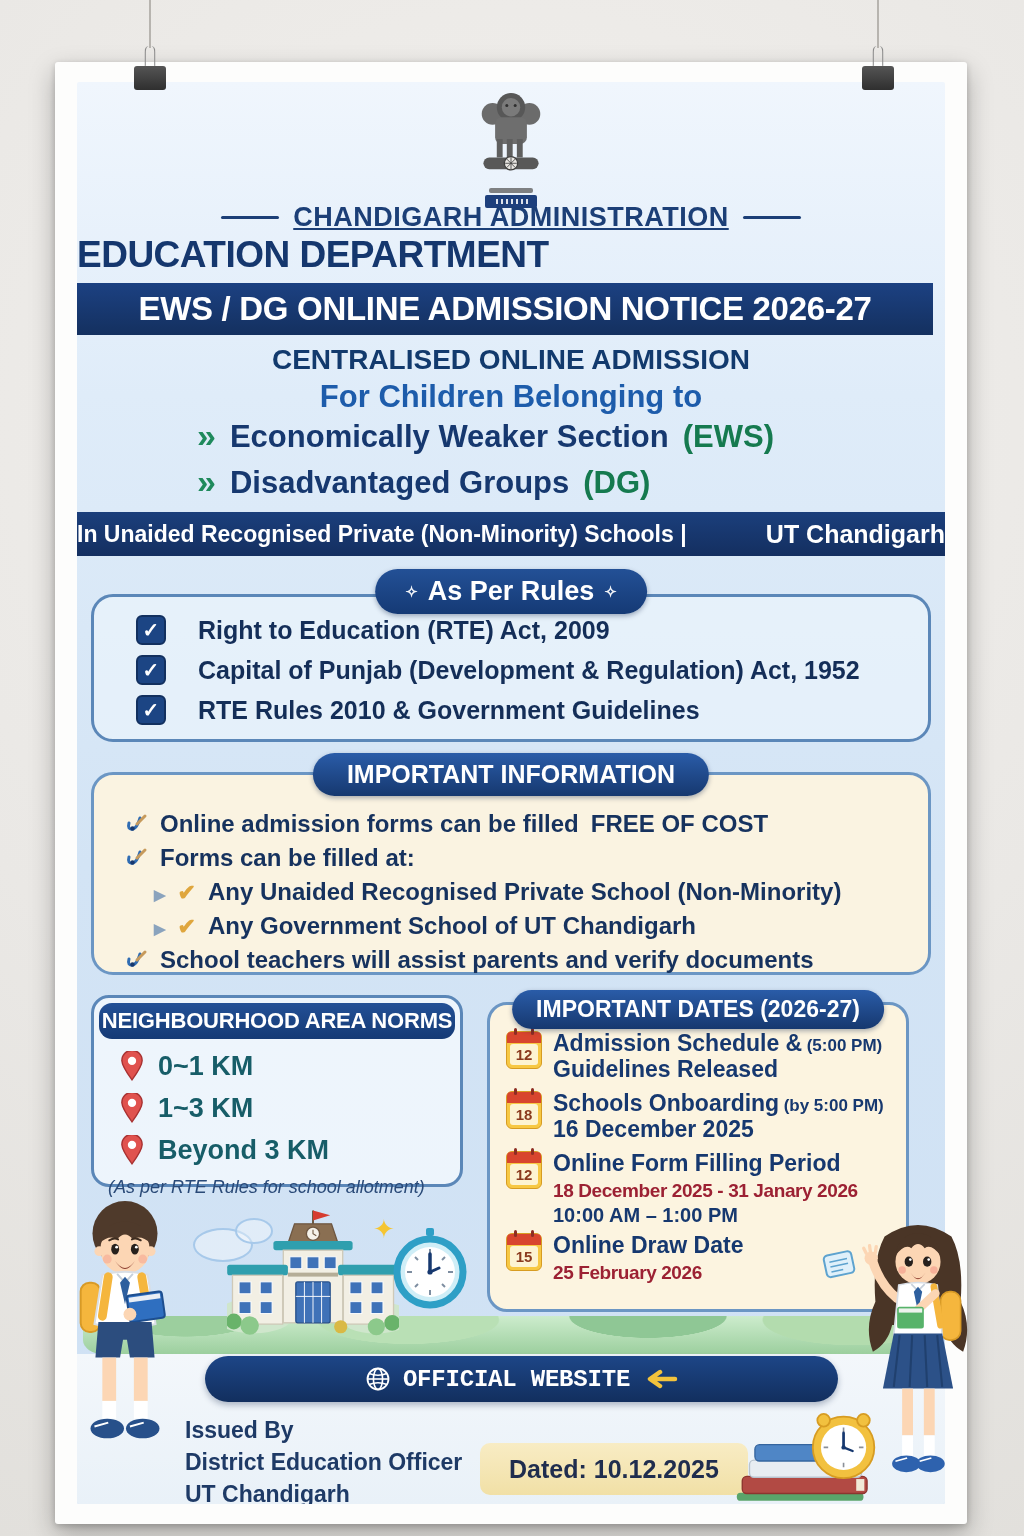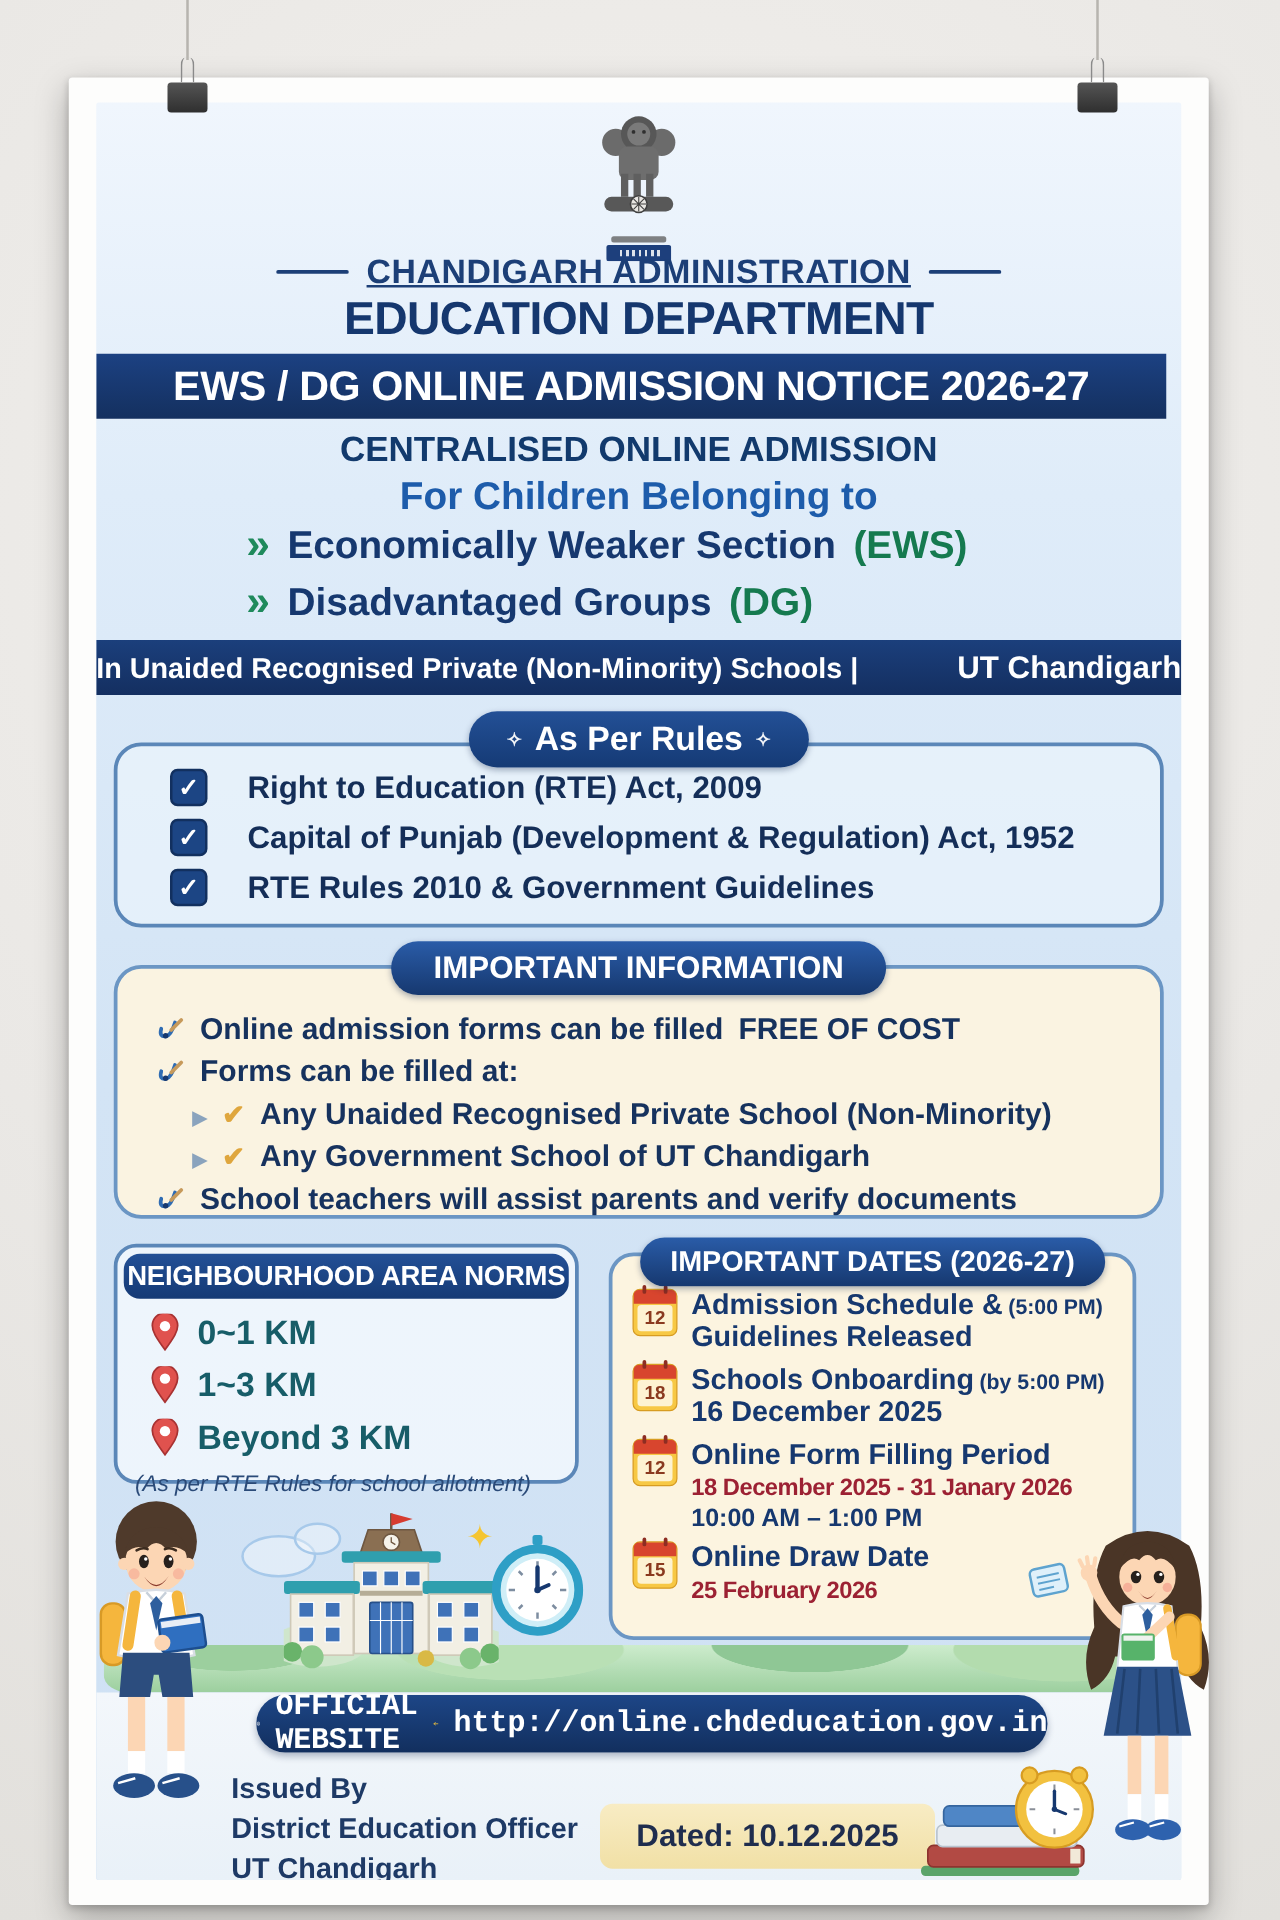--- a/index.html
+++ b/index.html
@@ -21,21 +21,21 @@
     background:linear-gradient(180deg,#f0f6fd 0%,#dfecf9 22%,#d3e4f5 55%,#cfe1f4 100%);}
   
   .emblem-wrap{position:absolute;top:4px;left:0;right:0;text-align:center;z-index:2;}
   .emblem-caption-smudge{width:44px;height:5px;margin:2px auto 2px;background:#5a5a5a;border-radius:2px;opacity:.75;}
   .emblem-caption-chip{width:52px;height:13px;margin:0 auto;background:#1d3f7c;border-radius:2px;
     background-image:repeating-linear-gradient(90deg,transparent 0 3px,rgba(255,255,255,.85) 3px 5px);background-size:70% 5px;background-position:center;background-repeat:no-repeat;}
   
   .admin-line{position:absolute;top:120px;left:0;right:0;display:flex;align-items:center;justify-content:center;gap:14px;z-index:2;}
   .admin-line .dash{width:58px;height:3px;background:#1c3f77;border-radius:2px;}
   .admin-line .txt{font-size:27px;font-weight:800;color:#1c3f77;letter-spacing:.5px;text-decoration:underline;}
-  .dept-line{position:absolute;top:152px;left:0;right:0;text-align:center;font-size:37px;font-weight:800;color:#15376e;letter-spacing:-.5px;z-index:2;}
+  .dept-line{position:absolute;top:152px;left:0;right:0;text-align:left;font-size:37px;font-weight:800;color:#15376e;letter-spacing:-.5px;z-index:2;}
   .notice-banner{position:absolute;top:201px;left:0;right:12px;height:52px;background:linear-gradient(180deg,#1c4182,#14305f);
     display:flex;align-items:center;justify-content:center;color:#fff;font-size:33px;font-weight:800;letter-spacing:-.3px;z-index:2;}
   .intro-title{position:absolute;top:262px;left:0;right:0;text-align:center;font-size:28px;font-weight:800;color:#123a6d;z-index:2;}
   .intro-subtitle{position:absolute;top:297px;left:0;right:0;text-align:center;font-size:31px;font-weight:800;color:#1d5cab;z-index:2;}
   .intro-bullet{position:absolute;left:120px;display:flex;align-items:center;gap:14px;font-size:31px;font-weight:800;color:#16386f;z-index:2;text-align:center;}
   .intro-bullet .chev::before{content:"\00BB";color:#1f8a5c;font-size:34px;font-weight:800;line-height:1;}
   .intro-bullet .tag{color:#157a4f;}
   .band{position:absolute;top:430px;left:0;right:0;height:44px;background:linear-gradient(180deg,#1b3f7c,#142f60);
     display:flex;align-items:center;justify-content:space-between;gap:8px;color:#fff;font-size:23px;font-weight:600;z-index:2;}
   .band .bold{font-size:25px;font-weight:800;}
@@ -391,21 +391,20 @@
     <svg width="26" height="26" viewBox="0 0 26 26">
       <circle cx="13" cy="13" r="10.5" fill="none" stroke="#fff" stroke-width="1.8"></circle>
       <ellipse cx="13" cy="13" rx="4.6" ry="10.5" fill="none" stroke="#fff" stroke-width="1.6"></ellipse>
       <line x1="2.5" y1="13" x2="23.5" y2="13" stroke="#fff" stroke-width="1.6"></line>
       <path d="M4 7.5 Q13 11 22 7.5 M4 18.5 Q13 15 22 18.5" fill="none" stroke="#fff" stroke-width="1.6"></path>
     </svg>
     <span class="site-label">OFFICIAL WEBSITE</span>
     <svg width="36" height="20" viewBox="0 0 36 20">
       <path d="M33 10 L10 10 M18 3 L8 10 L18 17" stroke="#f3c33c" stroke-width="4.5" fill="none" stroke-linecap="round" stroke-linejoin="round"></path>
     </svg>
-    <span class="site-url">http://online.chdeducation.gov.in</span>
   </div>
 
   <div class="issued">
     <div>Issued By</div>
     <div>District Education Officer</div>
     <div>UT Chandigarh</div>
   </div>
   <div class="dated-strip">Dated: 10.12.2025</div>
 
   <svg class="books-clock" width="164" height="104" viewBox="0 0 180 115">

